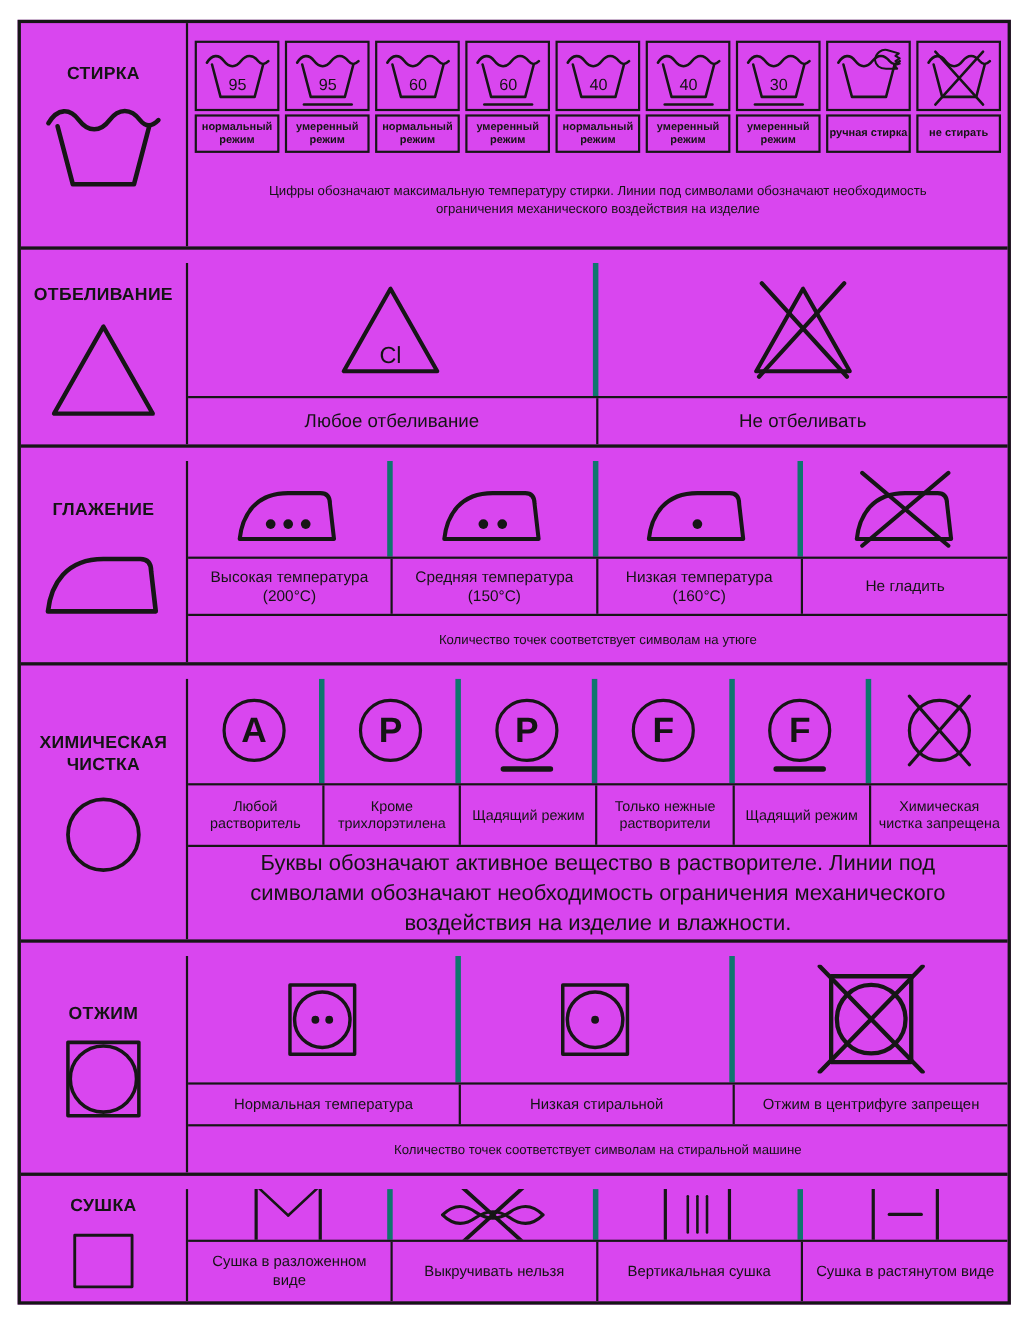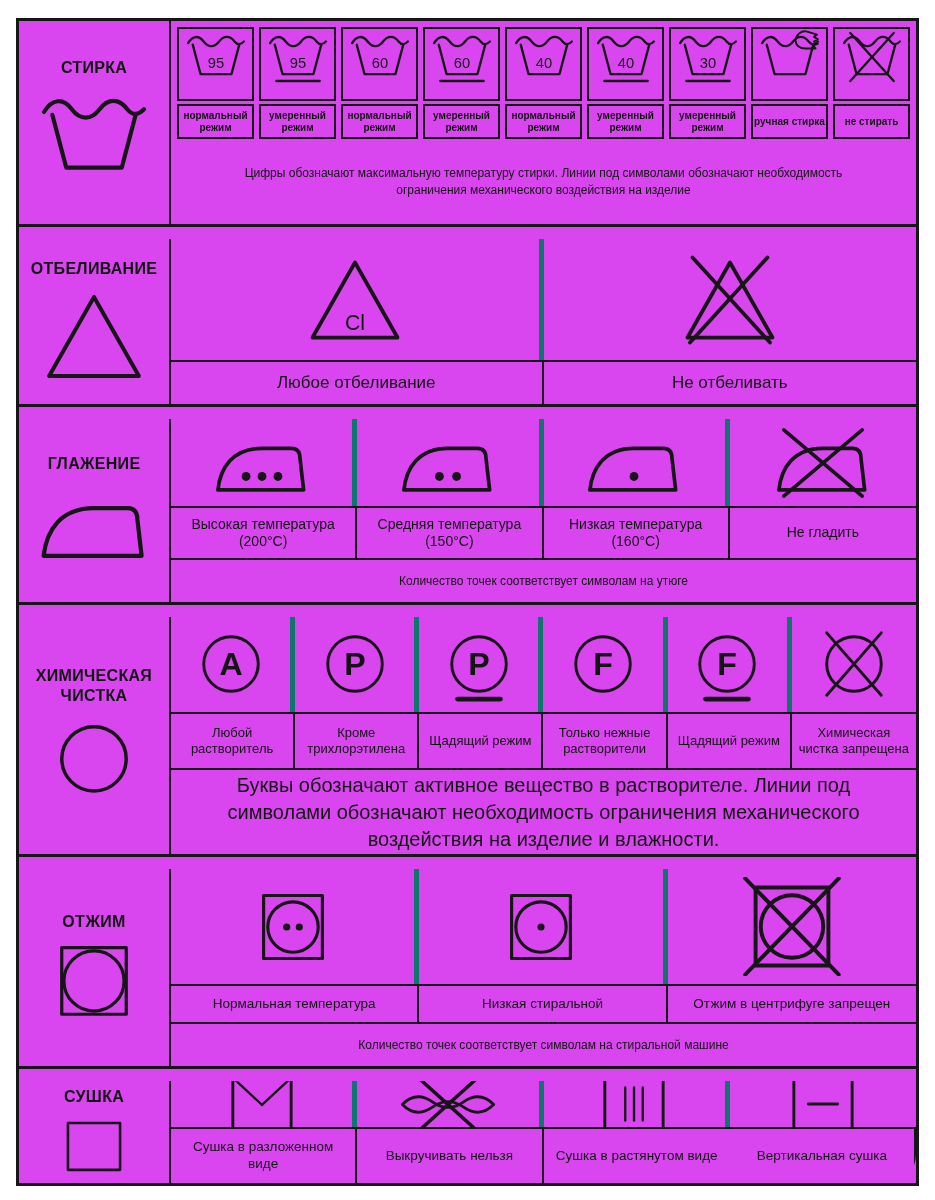--- a/index.html
+++ b/index.html
@@ -7,21 +7,21 @@
   .sheet{box-sizing:border-box;width:935px;height:1200px;padding:18px 16px 14px 16px;background:#fff;}
   .table{box-sizing:border-box;width:100%;height:100%;border:3px solid #161616;display:flex;flex-direction:column;background:#d946ef;gap:12px;}
   .section{box-sizing:border-box;display:flex;border-bottom:3px solid #161616;overflow:hidden;}
   .s1{height:206px}.s2{height:168px}.s3{height:186px}.s4{height:240px}.s5{height:200px}
   .s6{flex:1;border-bottom:none;border-radius:28px;}
   .side{box-sizing:border-box;flex:0 0 152px;width:152px;border-right:2px solid #161616;display:flex;flex-direction:column;align-items:center;justify-content:center;gap:10px;padding:6px;text-align:center;}
   .side .lbl{font-weight:bold;font-size:16px;line-height:1.2;letter-spacing:.3px;}
   .content{flex:1;display:flex;flex-direction:column;min-width:0;}
   
   .wash-syms{box-sizing:border-box;height:80px;display:grid;grid-template-columns:repeat(9,1fr);gap:5px;padding:6px 6px 0 6px;}
-  .sbox{box-sizing:border-box;border:2px solid #161616;display:flex;align-items:flex-start;justify-content:center;overflow:hidden;}
+  .sbox{box-sizing:border-box;border:2px solid #161616;display:flex;align-items:flex-end;justify-content:center;overflow:hidden;margin-top:10px;}
   .wash-caps{box-sizing:border-box;height:38px;display:grid;grid-template-columns:repeat(9,1fr);gap:5px;padding:3px 6px 0 6px;}
   .cbox{box-sizing:border-box;border:2px solid #161616;display:flex;align-items:center;justify-content:center;text-align:center;font-size:10px;font-weight:bold;line-height:1.15;padding:1px;overflow:hidden;}
   
   .cells{flex:1;display:grid;min-height:0;}
   .caps{display:grid;border-top:2px solid #161616;}
   .g2{grid-template-columns:1fr 1fr}.g3{grid-template-columns:1fr 1fr 1fr}
   .g4{grid-template-columns:repeat(4,1fr)}.g6{grid-template-columns:repeat(6,1fr)}
   .cell{border-right:5px solid #0f766e;display:flex;align-items:center;justify-content:center;overflow:hidden;}
   .cell.last{border-right:none;}
   .capcell{border-right:2px solid #161616;display:flex;align-items:center;justify-content:center;text-align:center;line-height:1.25;padding:2px 6px;overflow:hidden;}
@@ -378,20 +378,20 @@
           <div class="cell last">
             <svg viewBox="0 0 80 70" width="78" height="68">
                 <use href="#sq"></use>
                 <line class="st" x1="25" y1="35" x2="55" y2="35"></line>
               </svg>
           </div>
         </div>
         <div class="caps g4 h54">
           <div class="capcell f135">Сушка в разложенном виде</div>
           <div class="capcell f135">Выкручивать нельзя</div>
+          <div class="capcell f135">Вертикальная сушка</div>
           <div class="capcell f135 last">Сушка в растянутом виде</div>
-          <div class="capcell f135">Вертикальная сушка</div>
         </div>
       </div>
     </div>
 
   </div>
 </div>
 
 </body></html>

